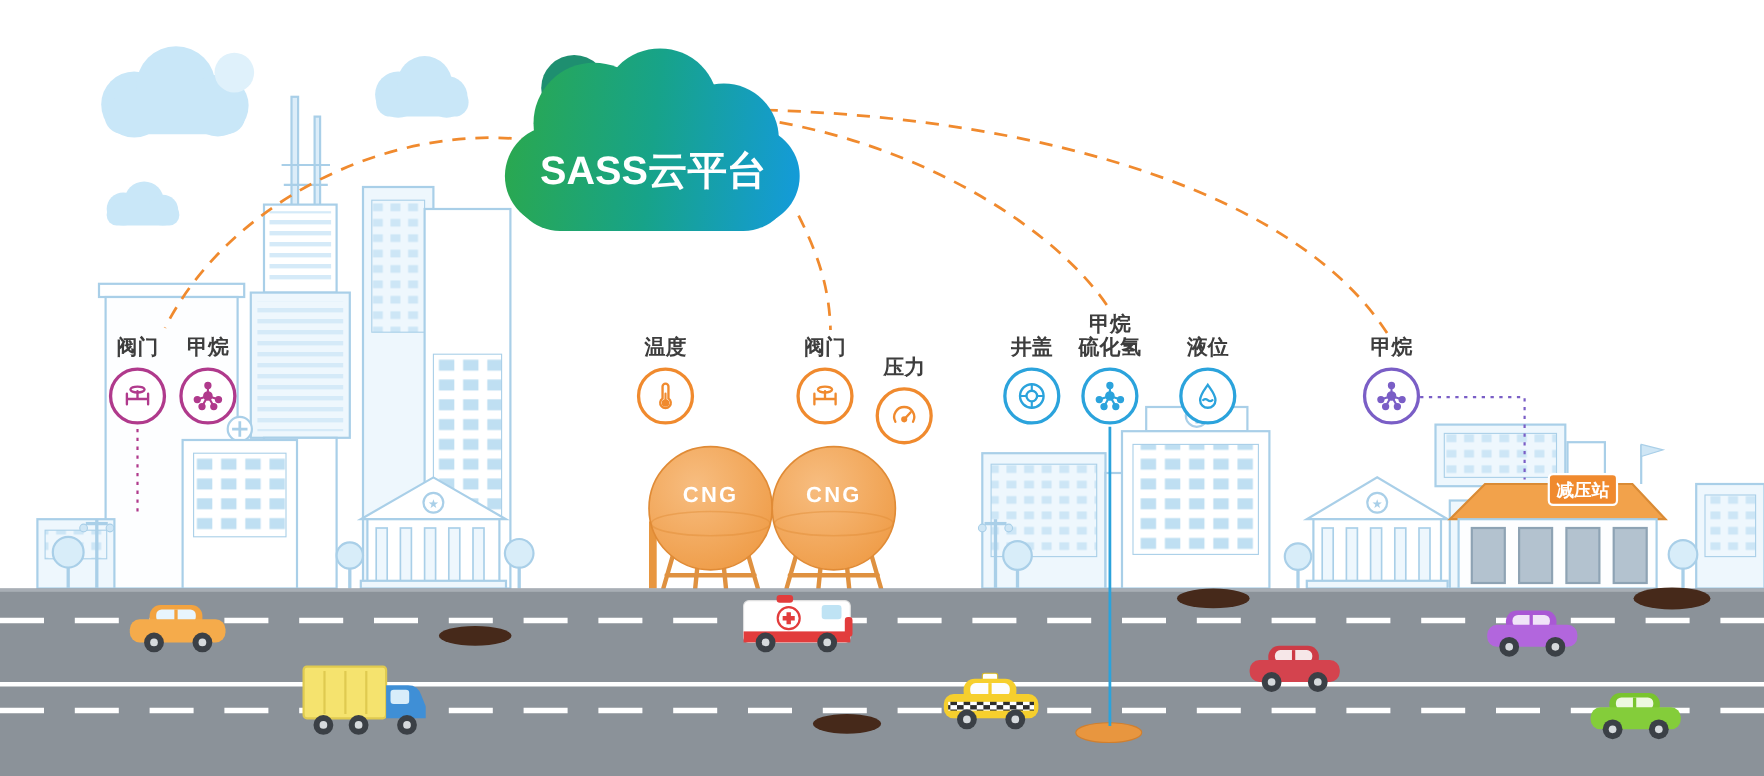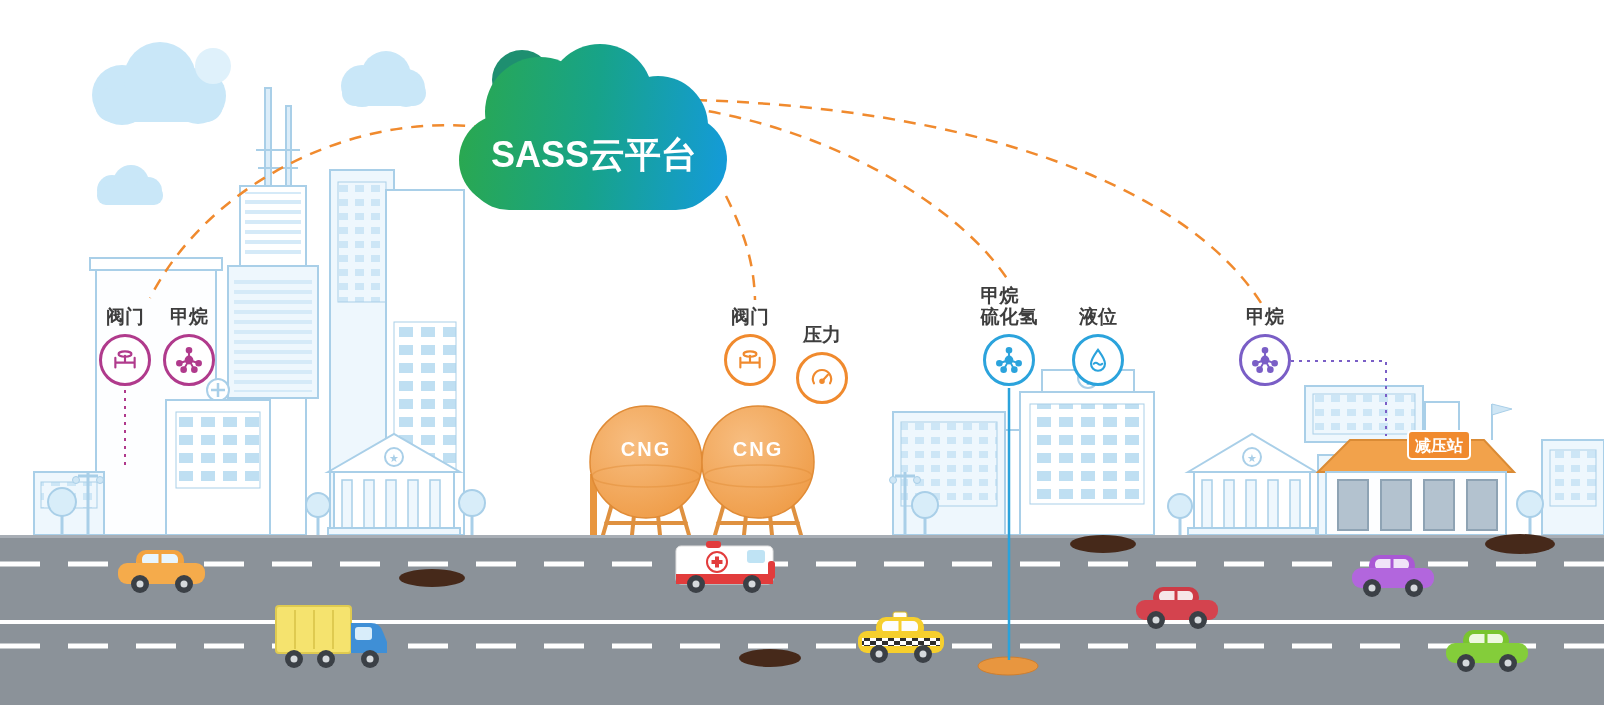--- a/index.html
+++ b/index.html
@@ -1,20 +1,20 @@
 <!DOCTYPE html>
 <html><head>
 <meta charset="utf-8">
 <style>
   html,body{margin:0;padding:0;background:#fff;}
   .scene{position:relative;width:1604px;height:705px;overflow:hidden;background:#ffffff;
          font-family:"Liberation Sans",sans-serif;}
   .scene svg.bg{position:absolute;left:0;top:0;}
   .sensor{position:absolute;display:flex;flex-direction:column;align-items:center;width:80px;}
-  .sensor-label{font-size:19px;font-weight:bold;color:#3d3d3d;line-height:21px;text-align:left;
+  .sensor-label{font-size:19px;font-weight:bold;color:#3d3d3d;line-height:21px;text-align:center;
                 margin-bottom:7px;white-space:nowrap;}
   .sensor-circle{width:52px;height:52px;background:#fff;border:3px solid currentColor;border-radius:50%;
                  display:flex;align-items:center;justify-content:center;box-sizing:border-box;}
   .sensor-circle svg{width:30px;height:30px;display:block;}
   .c-magenta{color:#b03a8c;}
   .c-orange{color:#f08a2e;}
   .c-blue{color:#2ba3dc;}
   .c-purple{color:#7a5ec6;}
 </style>
 </head>
@@ -369,20 +369,32 @@
             <circle cx="14" cy="5" r="2.2"></circle>
             <circle cx="5" cy="17" r="2.2"></circle>
       <circle cx="23" cy="17" r="2.2"></circle>
             <circle cx="9" cy="23" r="2.2"></circle>
             <circle cx="19" cy="23" r="2.2"></circle>
     </g>
         </svg>
   </div>
 </div>
 
+<div class="sensor c-orange" style="left:565px;top:306px">
+  <div class="sensor-label">温度</div>
+  <div class="sensor-circle">
+    <svg viewBox="0 0 28 28">
+          <g fill="none" stroke="currentColor" stroke-width="2" stroke-linecap="round">
+      <path d="M11.5,6 a2.5,2.5 0 0 1 5,0 v10 a4.5,4.5 0 1 1 -5,0 z"></path>
+      <circle cx="14" cy="20" r="2.2" fill="currentColor"></circle>
+            <path d="M14,12 v6" stroke-width="1.8"></path>
+    </g>
+        </svg>
+  </div>
+</div>
 <div class="sensor c-orange" style="left:710px;top:306px">
   <div class="sensor-label">阀门</div>
   <div class="sensor-circle">
     <svg viewBox="0 0 28 28">
           <g fill="none" stroke="currentColor" stroke-width="2" stroke-linecap="round">
       <path d="M5,12 v9 M23,12 v9 M5,16.5 h18 M14,16 v-6"></path>
             <ellipse cx="14" cy="8.5" rx="6" ry="2.5"></ellipse>
     </g>
         </svg>
   </div>
@@ -393,20 +405,32 @@
     <svg viewBox="0 0 28 28">
           <g fill="none" stroke="currentColor" stroke-width="2" stroke-linecap="round">
       <path d="M6.5,19 A8.5,8.5 0 1 1 21.5,19"></path>
             <path d="M14,17 L19.5,11"></path>
       <circle cx="14" cy="17" r="1.6" fill="currentColor"></circle>
     </g>
         </svg>
   </div>
 </div>
 
+<div class="sensor c-blue" style="left:898px;top:306px">
+  <div class="sensor-label">井盖</div>
+  <div class="sensor-circle">
+    <svg viewBox="0 0 28 28">
+          <g fill="none" stroke="currentColor" stroke-width="2">
+      <circle cx="14" cy="14" r="10"></circle>
+            <circle cx="14" cy="14" r="4.5"></circle>
+      <path d="M14,4 v5.5 M14,18.5 v5.5 M4,14 h5.5 M18.5,14 h5.5" stroke-width="1.8"></path>
+    </g>
+        </svg>
+  </div>
+</div>
 <div class="sensor c-blue" style="left:969px;top:285px">
   <div class="sensor-label">
     <div>甲烷</div>
     <div>硫化氢</div>
   </div>
   <div class="sensor-circle">
     <svg viewBox="0 0 28 28">
           <g stroke="currentColor" stroke-width="1.8" fill="currentColor">
       <path d="M14,14 L14,5 M14,14 L5,17 M14,14 L23,17 M14,14 L9,23 M14,14 L19,23" fill="none"></path>
       <circle cx="14" cy="14" r="3.2"></circle>

